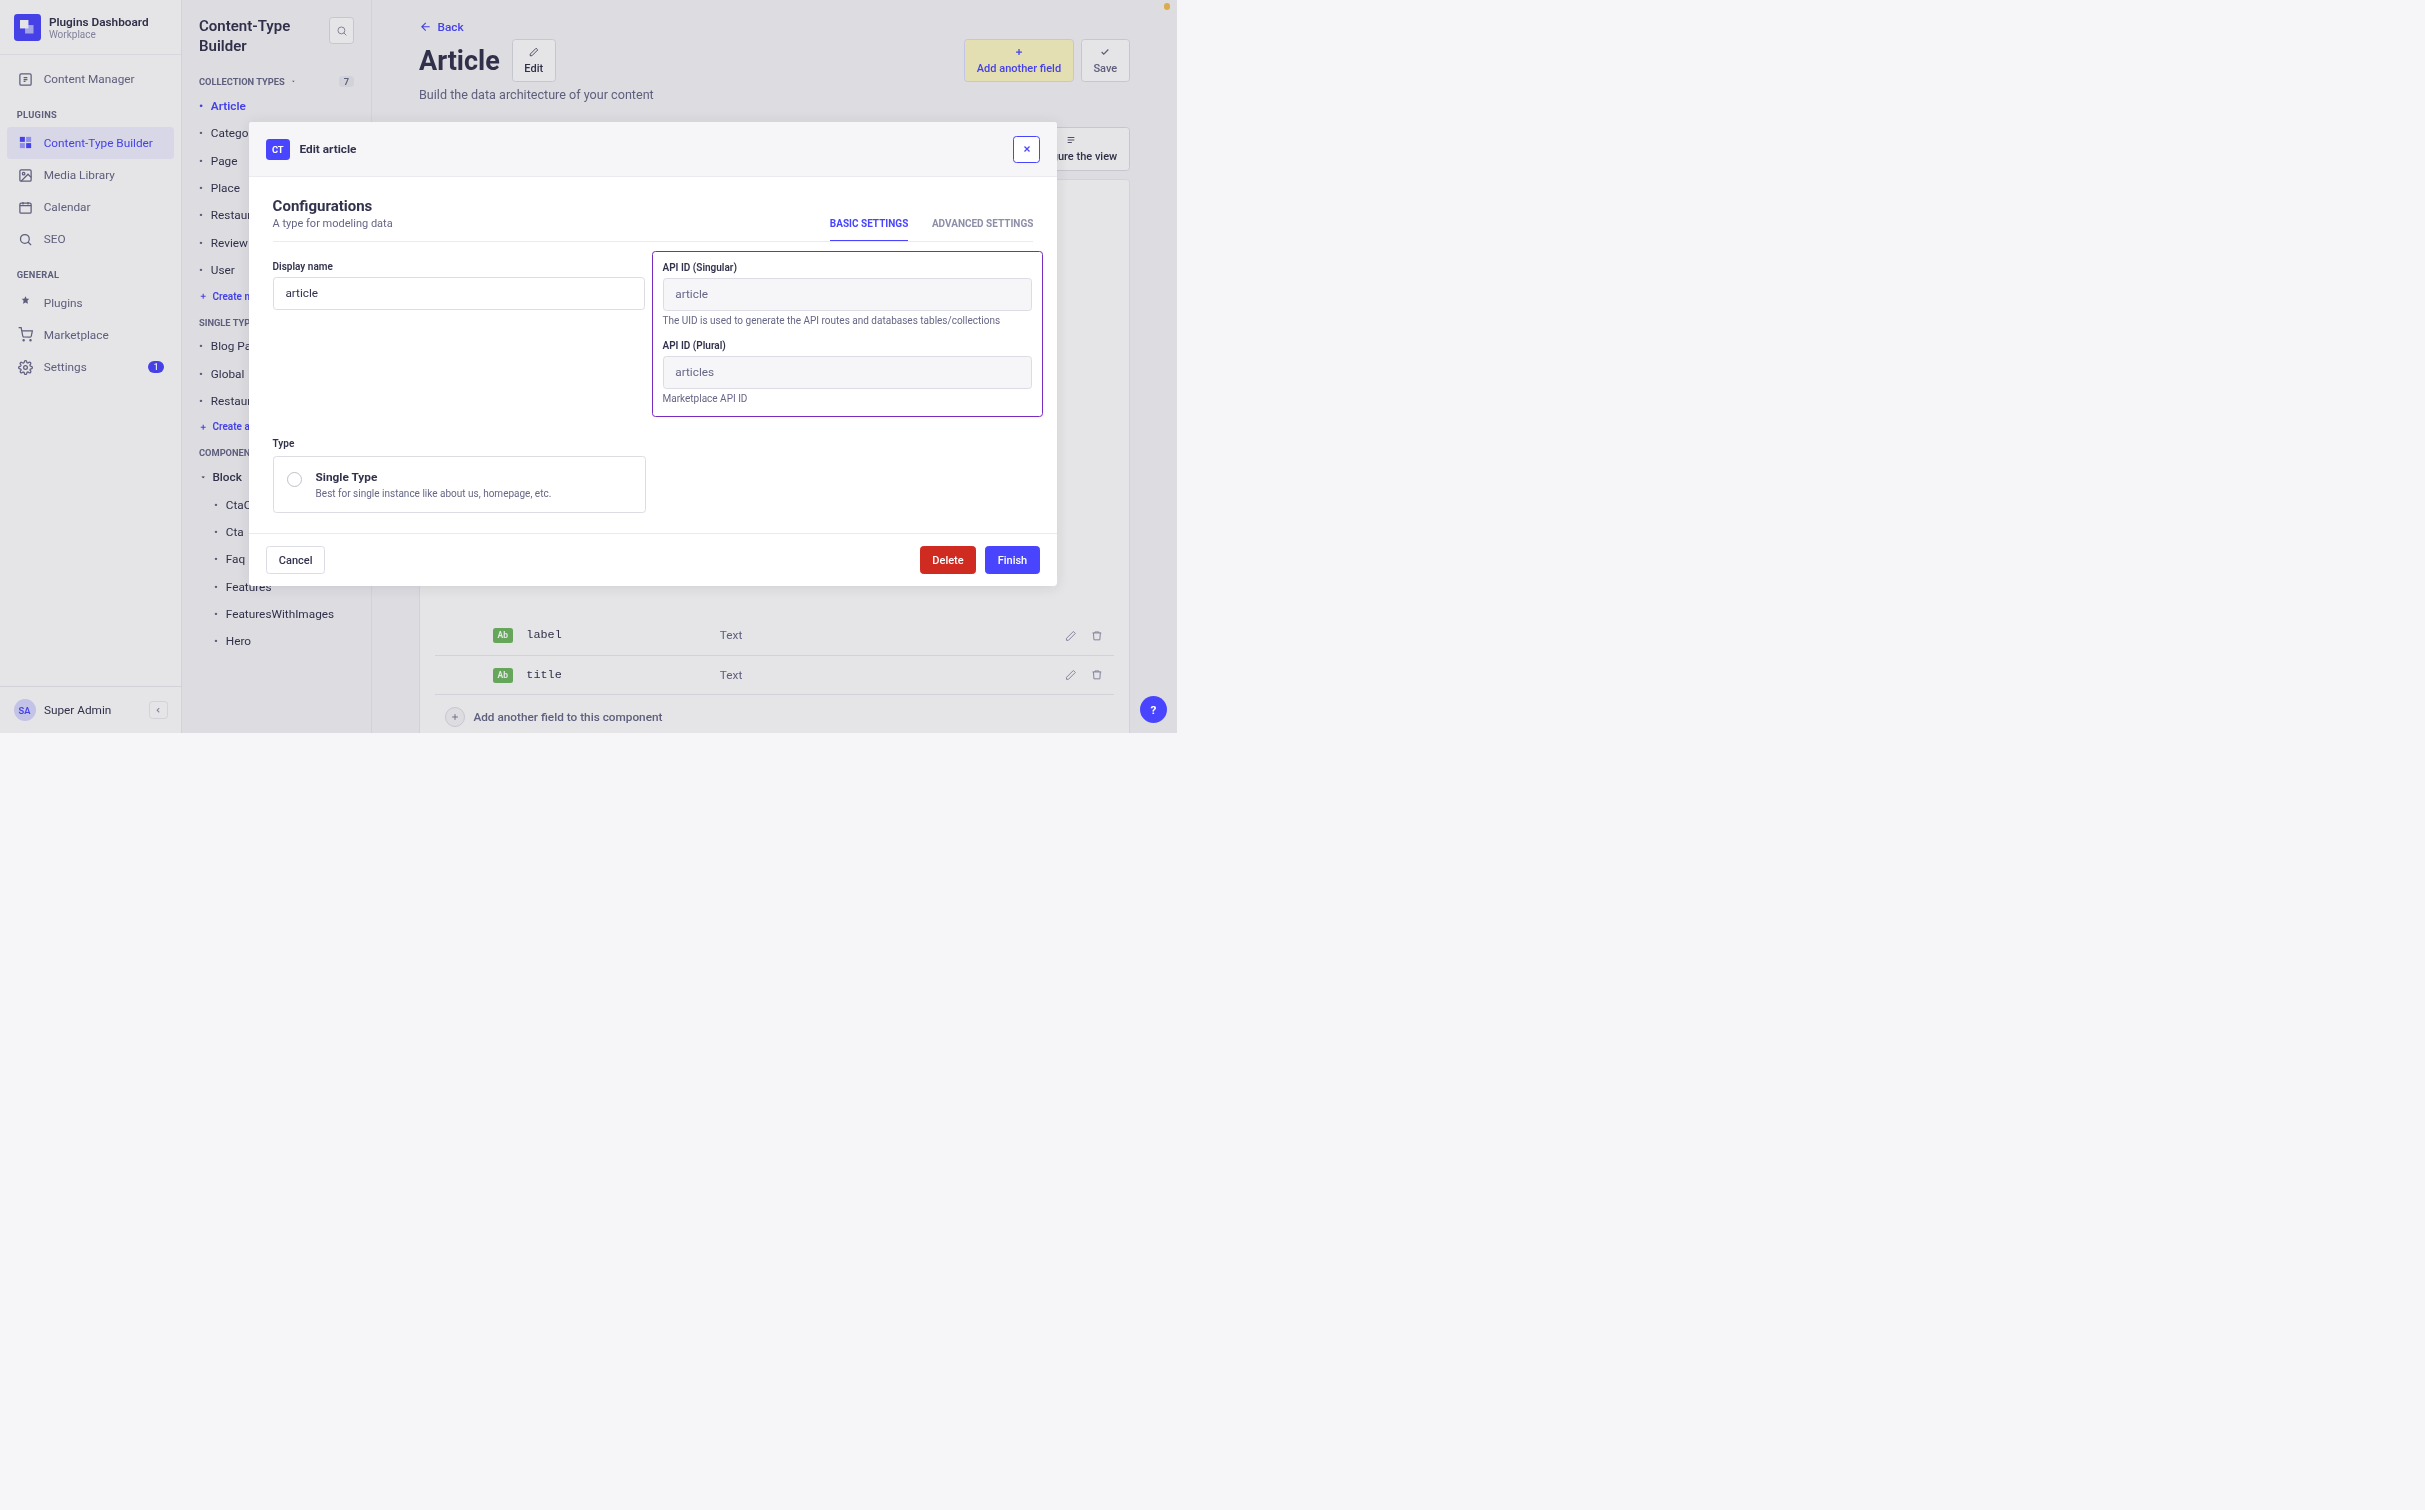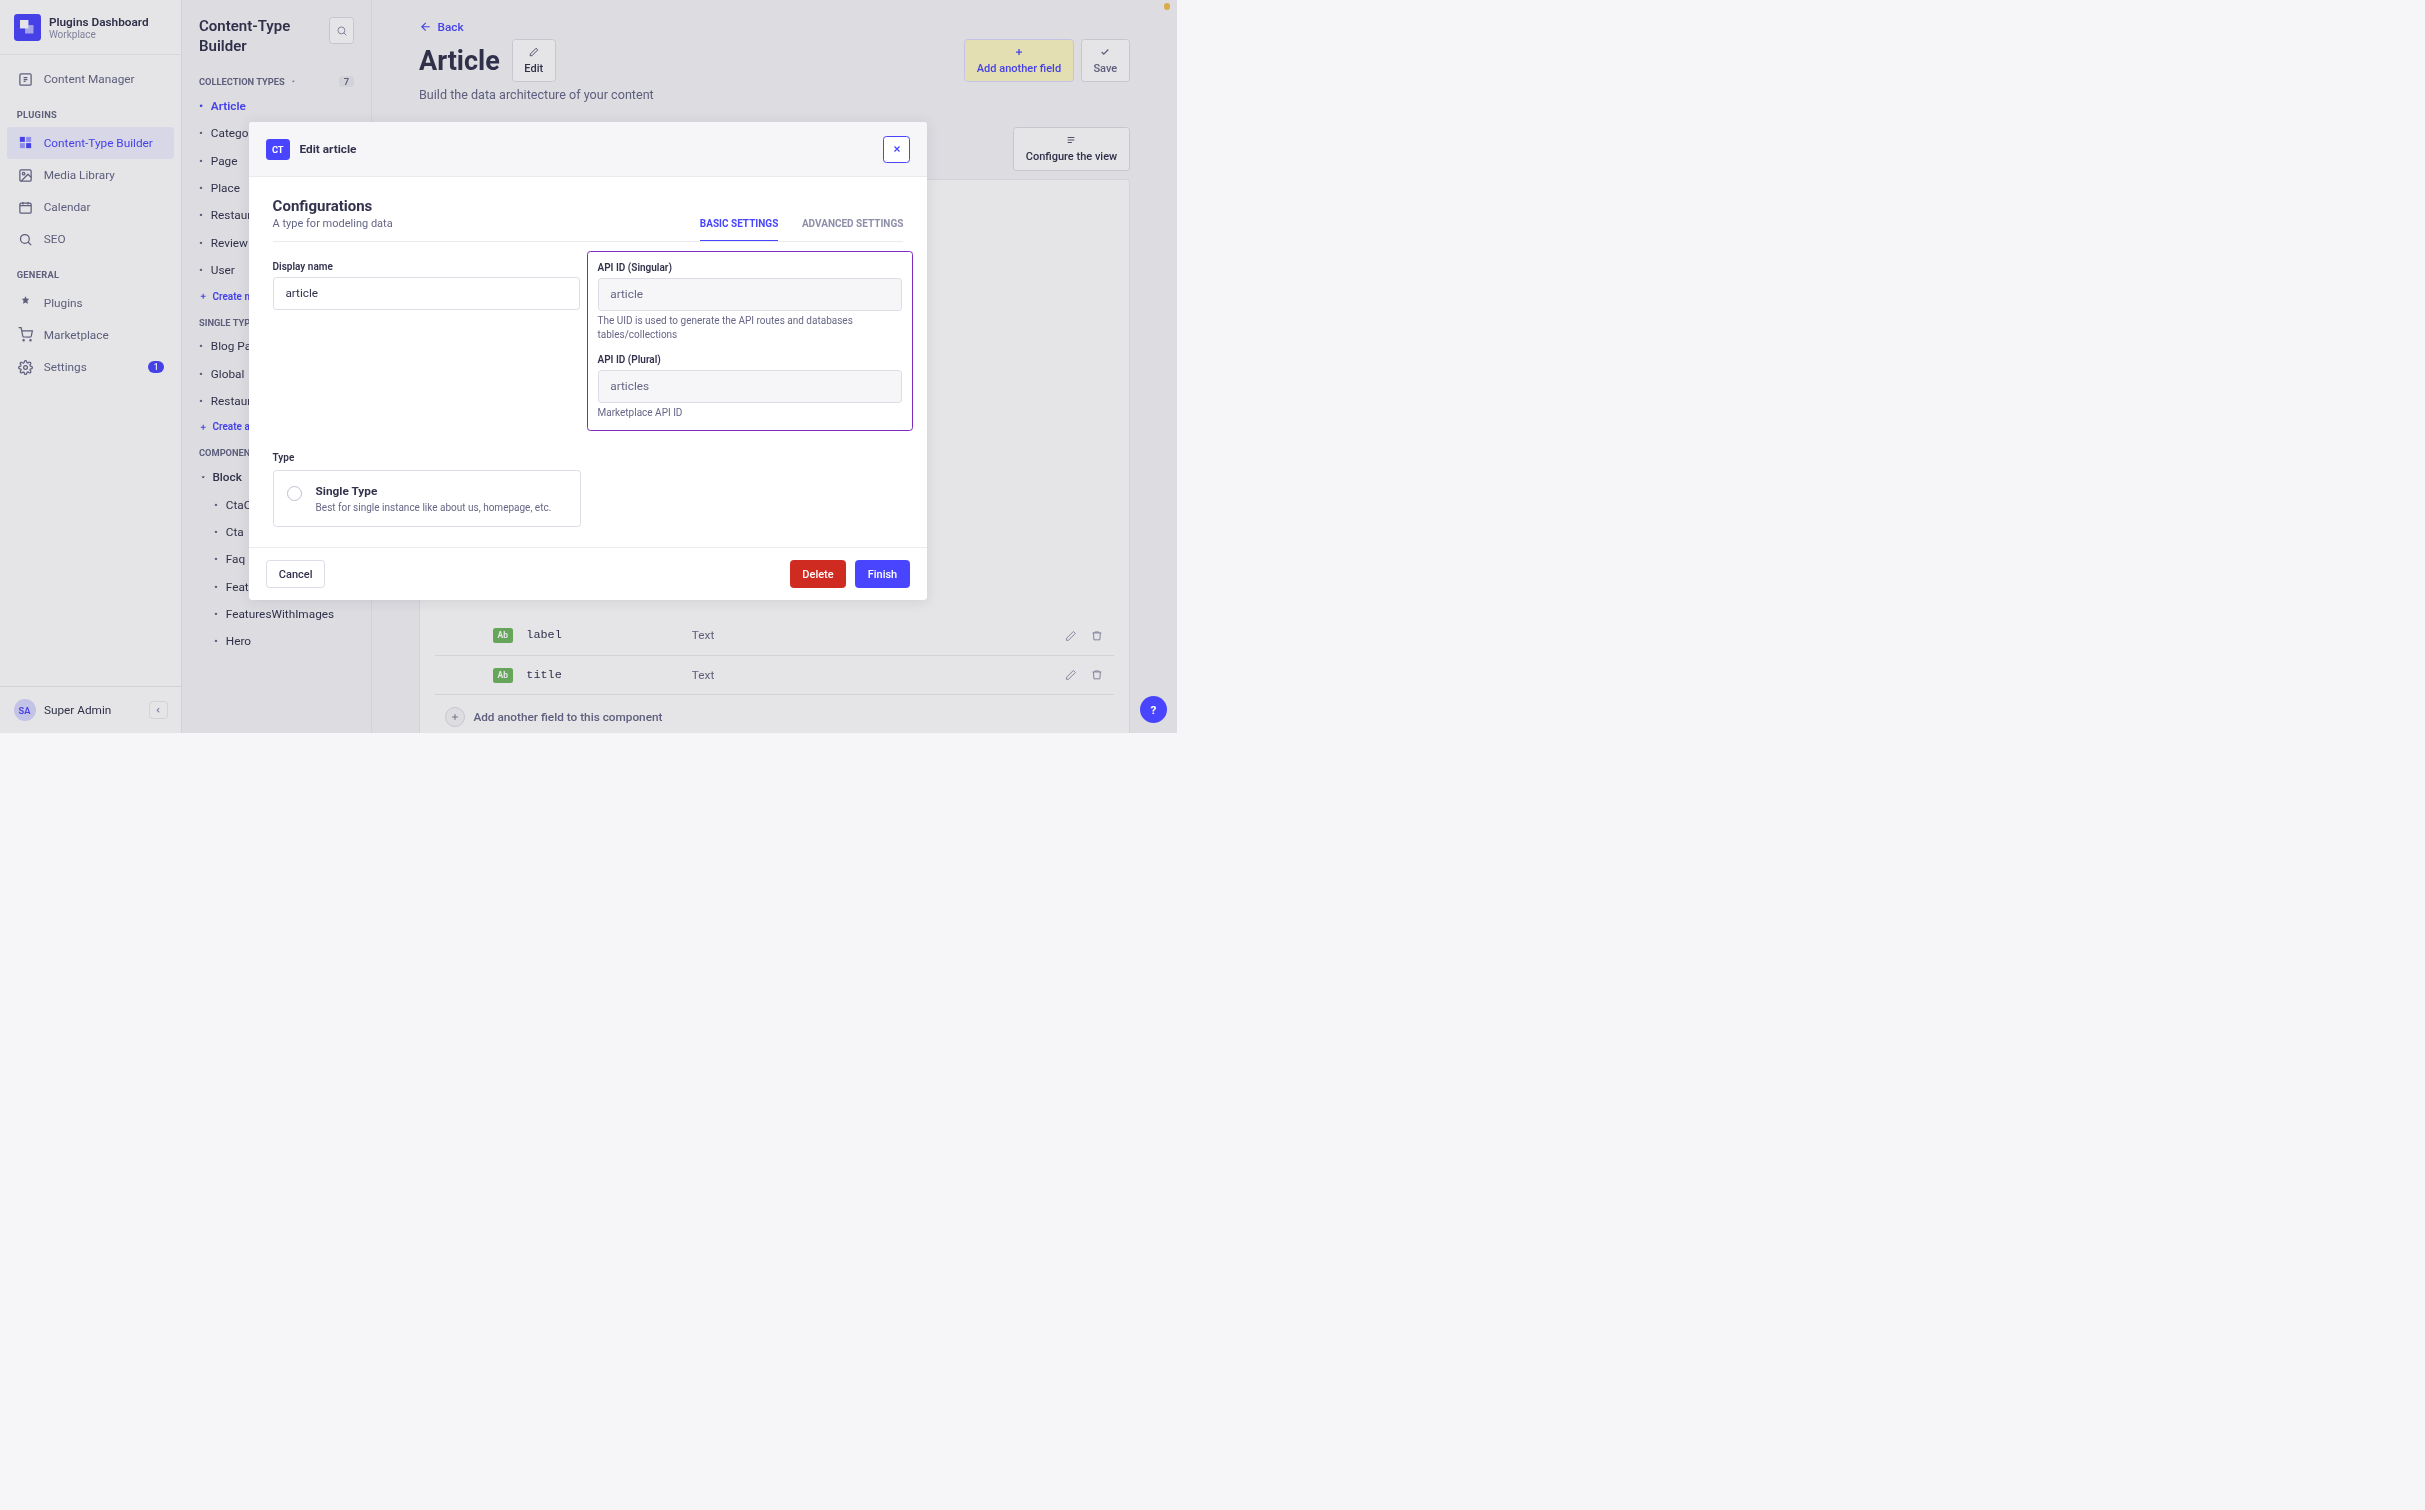--- a/index.html
+++ b/index.html
@@ -56,29 +56,29 @@
 .page-subtitle { color: #666687; font-size: 12.6px; margin-bottom: 25px; }
 .configure-row { display: flex; justify-content: flex-end; margin-bottom: 8.4px; }
 
 
 .panel { background: #fff; border: 0.8px solid #eaeaef; border-radius: 3.4px; padding: 15px; }
 .field-row { display: flex; align-items: center; padding: 11.8px 10px; border-top: 0.8px solid #eaeaef; gap: 13.5px; }
 .field-row:first-child { border-top: none; }
 .field-badge { font-size: 8.4px; font-weight: 700; padding: 2.5px 5px; border-radius: 2.5px; color: #fff; }
 .field-badge.ab { background: #6fb860; }
 .field-name { flex: 0 0 152px; font-weight: 500; font-family: Liberation Mono, monospace; }
-.field-type { color: #666687; flex: 1; }
+.field-type { color: #666687; flex: 1; margin-left: 28px; }
 .field-actions { display: flex; gap: 11.8px; color: #8e8ea9; }
 .field-actions span { width: 13.5px; cursor: pointer; }
 .add-field-row { display: flex; align-items: center; gap: 8.4px; color: #666687; padding: 11.8px 10px; border-top: 0.8px solid #eaeaef; font-weight: 500; }
 .plus-circle { width: 20px; height: 20px; background: #f6f6f9; border: 0.8px solid #dcdce4; border-radius: 50%; display: flex; align-items: center; justify-content: center; color: #666687; }
 
 
 .modal-overlay { position: absolute; inset: 0; background: rgba(40,40,60,0.12); }
-.modal { position: absolute; left: 249px; top: 122px; width: 678px; background: #fff; border-radius: 3.4px; box-shadow: 0 1.7px 12.6px rgba(33,33,52,0.1); display: flex; flex-direction: column; }
+.modal { position: absolute; left: 249px; top: 122px; width: 808px; background: #fff; border-radius: 3.4px; box-shadow: 0 1.7px 12.6px rgba(33,33,52,0.1); display: flex; flex-direction: column; }
 .modal-header { padding: 13.5px 17px; border-bottom: 0.8px solid #eaeaef; display: flex; align-items: center; gap: 10px; background:#f6f6f9; border-radius: 3.4px 3.4px 0 0;}
 .ct-badge { background: #4945ff; color: #fff; font-size: 9.3px; font-weight: 700; padding: 5px 5.9px; border-radius: 3.4px; }
 .modal-title { font-weight: 700; font-size: 11.8px; }
 .modal-close { margin-left: auto; width: 27px; height: 27px; border: 1.7px solid #4945ff; border-radius: 3.4px; display: flex; align-items: center; justify-content: center; color: #4945ff; cursor: pointer; background:#fff; }
 .modal-body { padding: 20px 23.6px; }
 .modal-body-top { display: flex; justify-content: space-between; align-items: flex-start; border-bottom: 0.8px solid #eaeaef; margin-bottom: 18.5px; }
 .config-title { font-weight: 700; font-size: 15px; margin-bottom: 1.7px; }
 .config-sub { font-size: 11px; color: #666687; }
 .tabs { display: flex; gap: 23.6px; align-self: flex-end; }
 .tab { padding-bottom: 11.8px; font-size: 10px; font-weight: 700; color: #8e8ea9; border-bottom: 1.7px solid transparent; cursor: pointer; }

